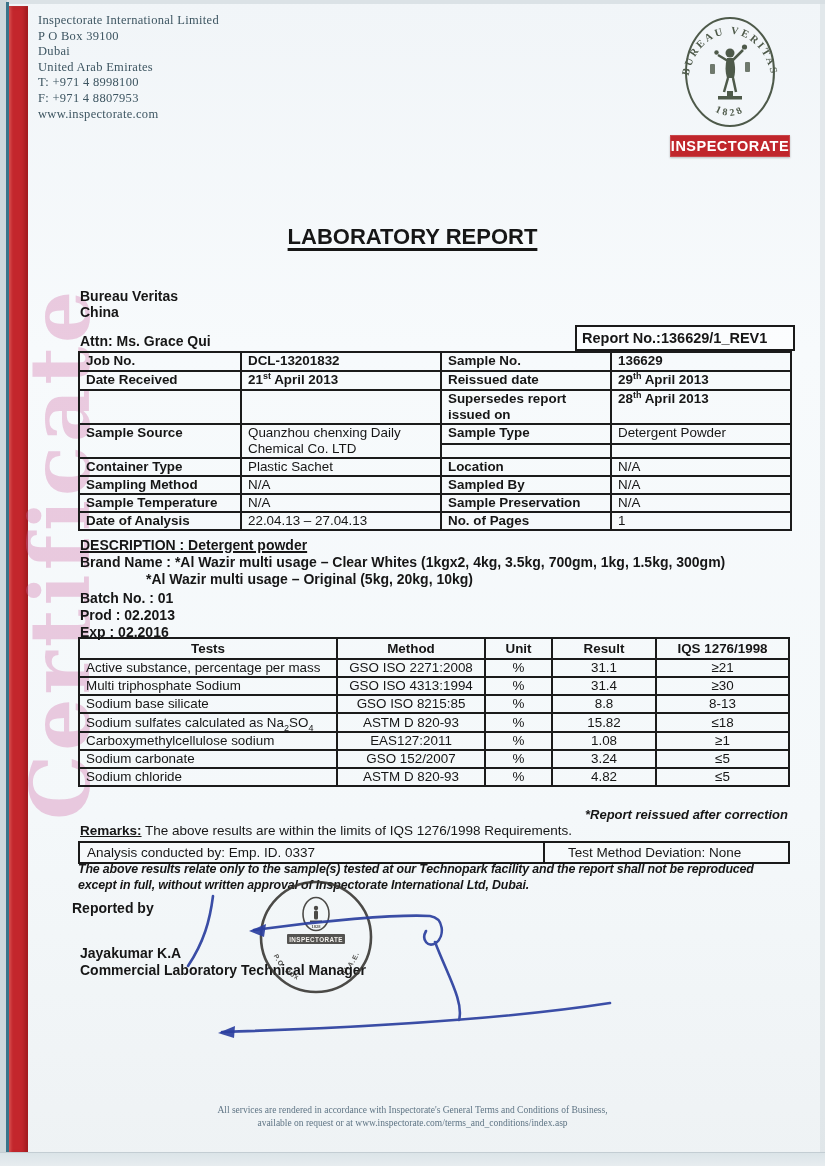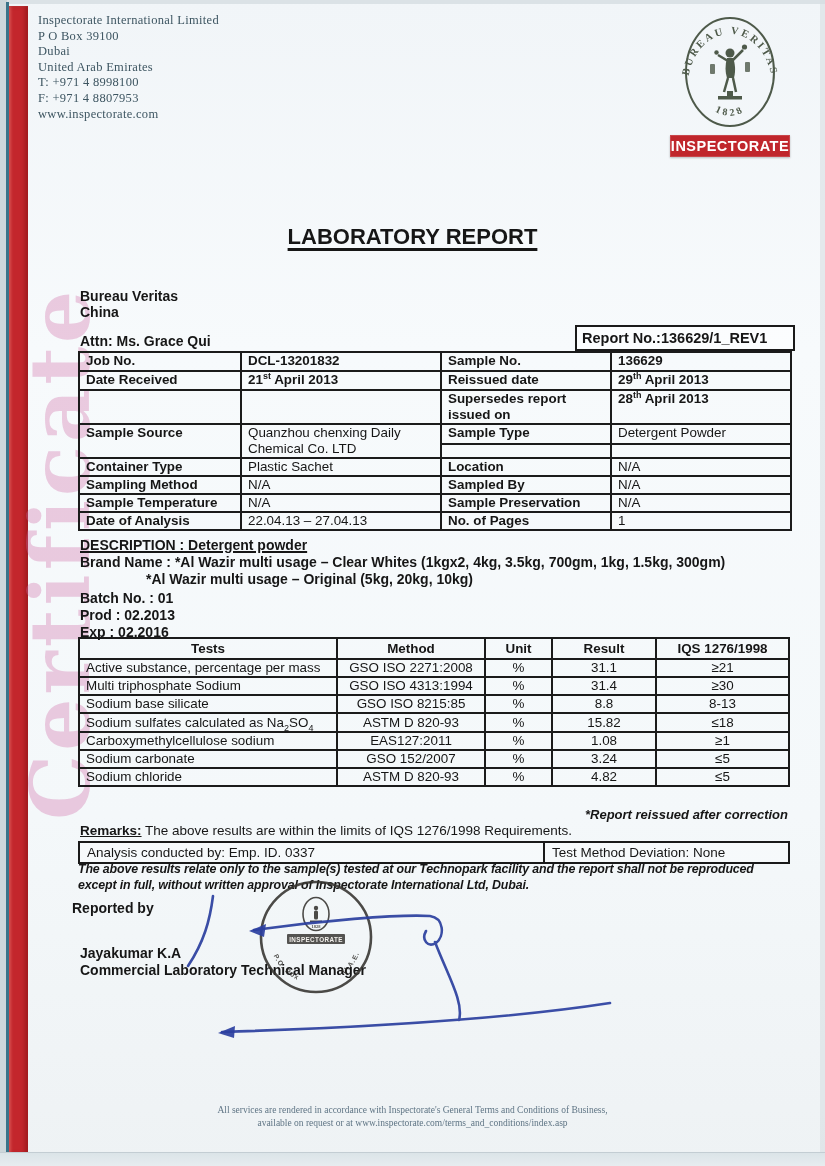--- a/index.html
+++ b/index.html
@@ -52,21 +52,21 @@
   .descr{position:absolute;left:80px;top:537px;font-size:14px;font-weight:bold;line-height:16.8px;width:712px;}
   .descr .head{text-decoration:underline;text-decoration-thickness:1.5px;}
   .descr .brand2{padding-left:66px;}
   .descr .gap{height:3px;}
   .footnote{position:absolute;right:37px;top:807px;font-size:13px;font-style:italic;font-weight:bold;}
   .remarks{position:absolute;left:80px;top:823px;font-size:13.5px;}
   .remarks .rl{font-weight:bold;text-decoration:underline;}
   .analysis{position:absolute;left:78px;top:841px;width:708px;display:flex;border:2px solid #1a1a1a;
             font-size:13.5px;line-height:19px;height:19px;background:rgba(255,255,255,.3);}
   .analysis .c1{width:456px;border-right:2px solid #1a1a1a;padding-left:7px;}
-  .analysis .c2{flex:1;padding-left:7px;}
+  .analysis .c2{flex:1;padding-left:23px;}
   .disclaimer{position:absolute;left:78px;top:862px;width:716px;font-size:12.4px;font-style:italic;
               font-weight:bold;line-height:15.5px;letter-spacing:-0.15px;}
   
   .reported{position:absolute;left:72px;top:900px;font-size:14px;font-weight:bold;}
   .signer{position:absolute;left:80px;top:945px;font-size:14px;font-weight:bold;line-height:17px;}
   .stamp{position:absolute;left:256px;top:878px;width:120px;height:120px;z-index:3;opacity:.88;}
   .sig{position:absolute;left:118px;top:888px;width:520px;height:160px;z-index:4;}
   
   .footer{position:absolute;left:0;top:1104px;width:100%;text-align:center;
           font-family:"Liberation Serif",serif;font-size:9.5px;line-height:13px;color:#5e7484;}

